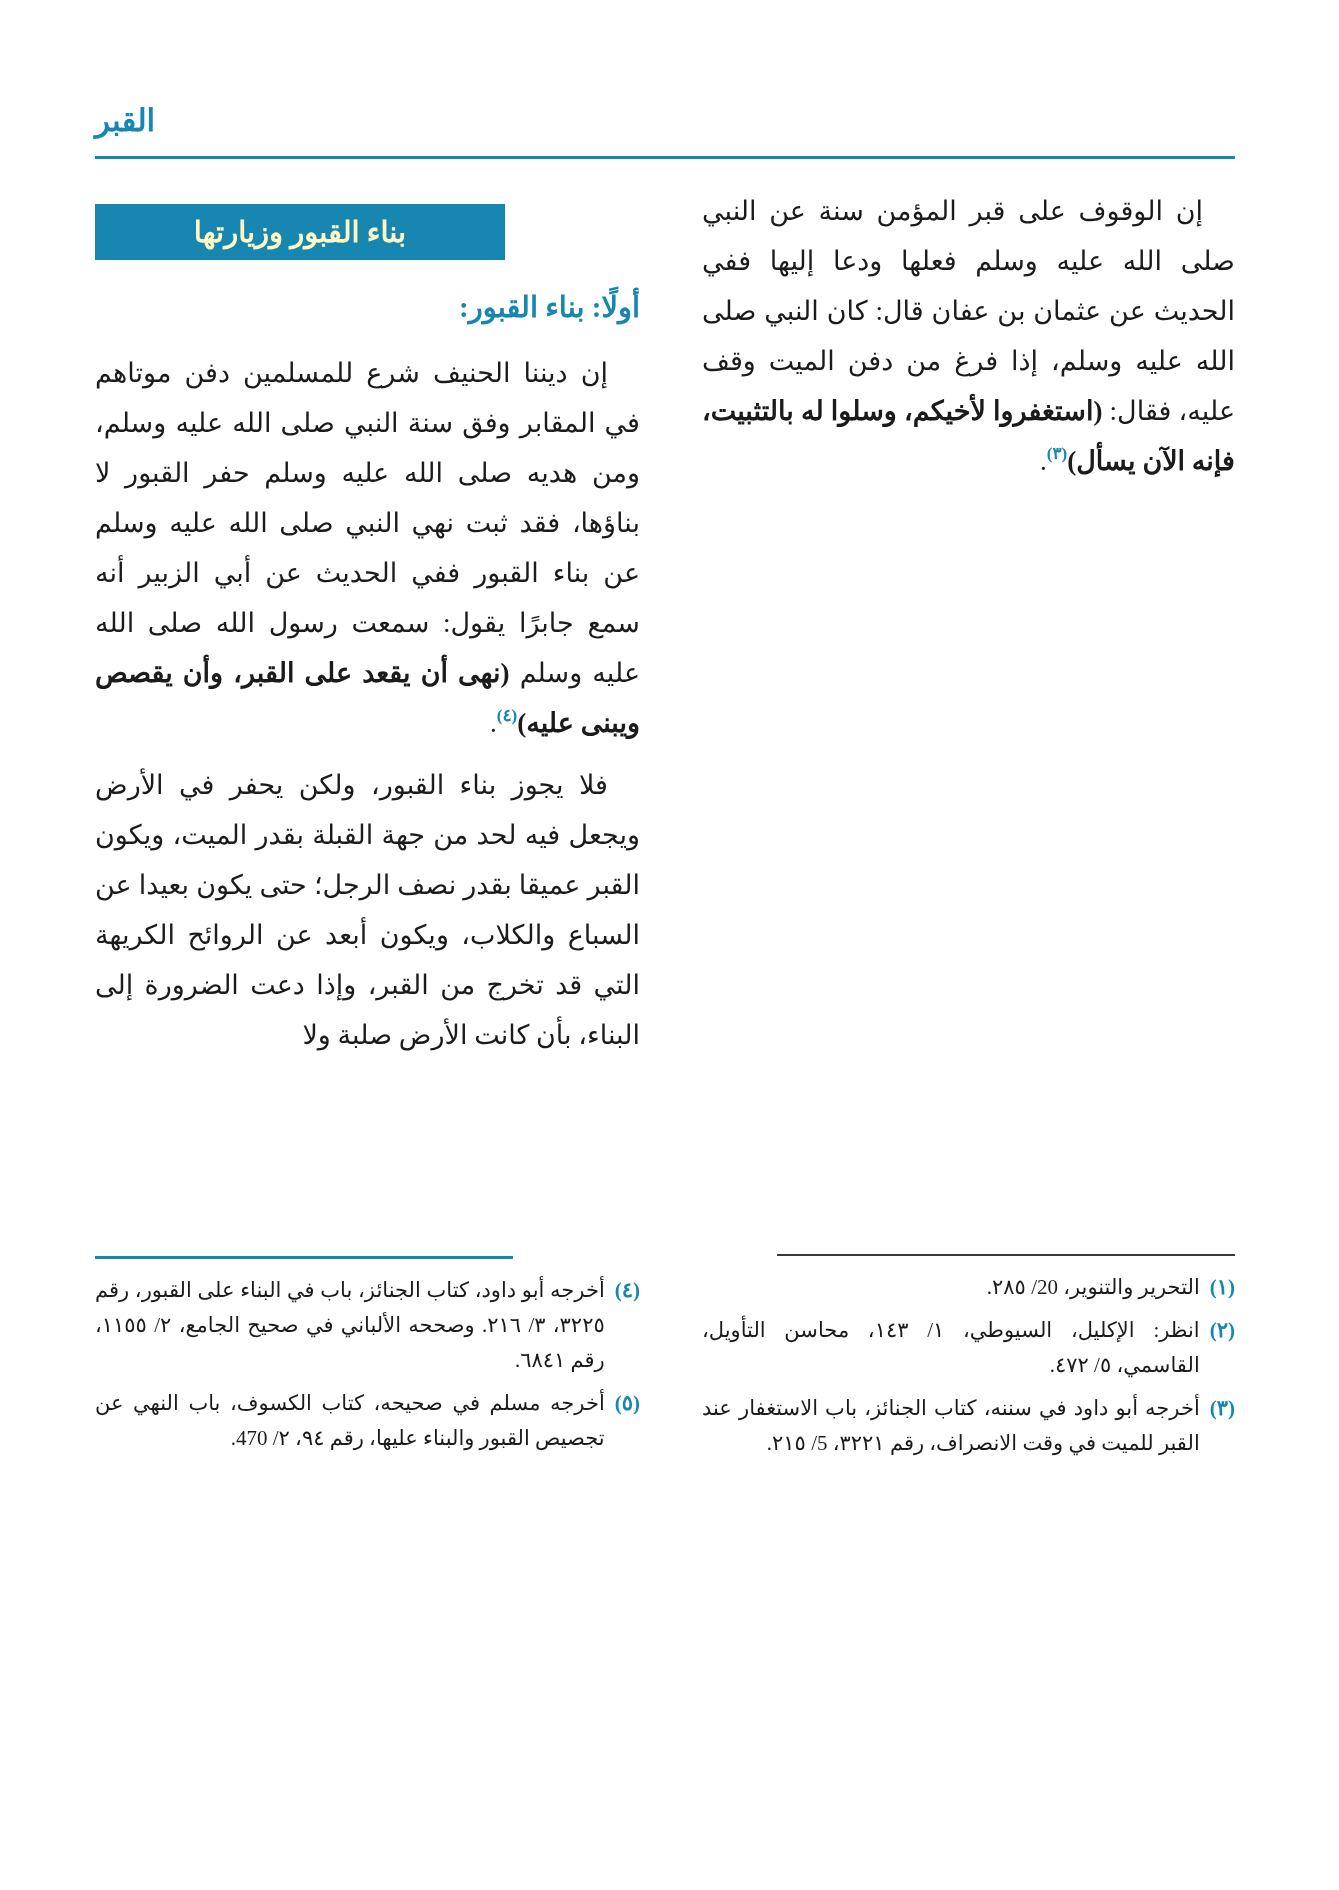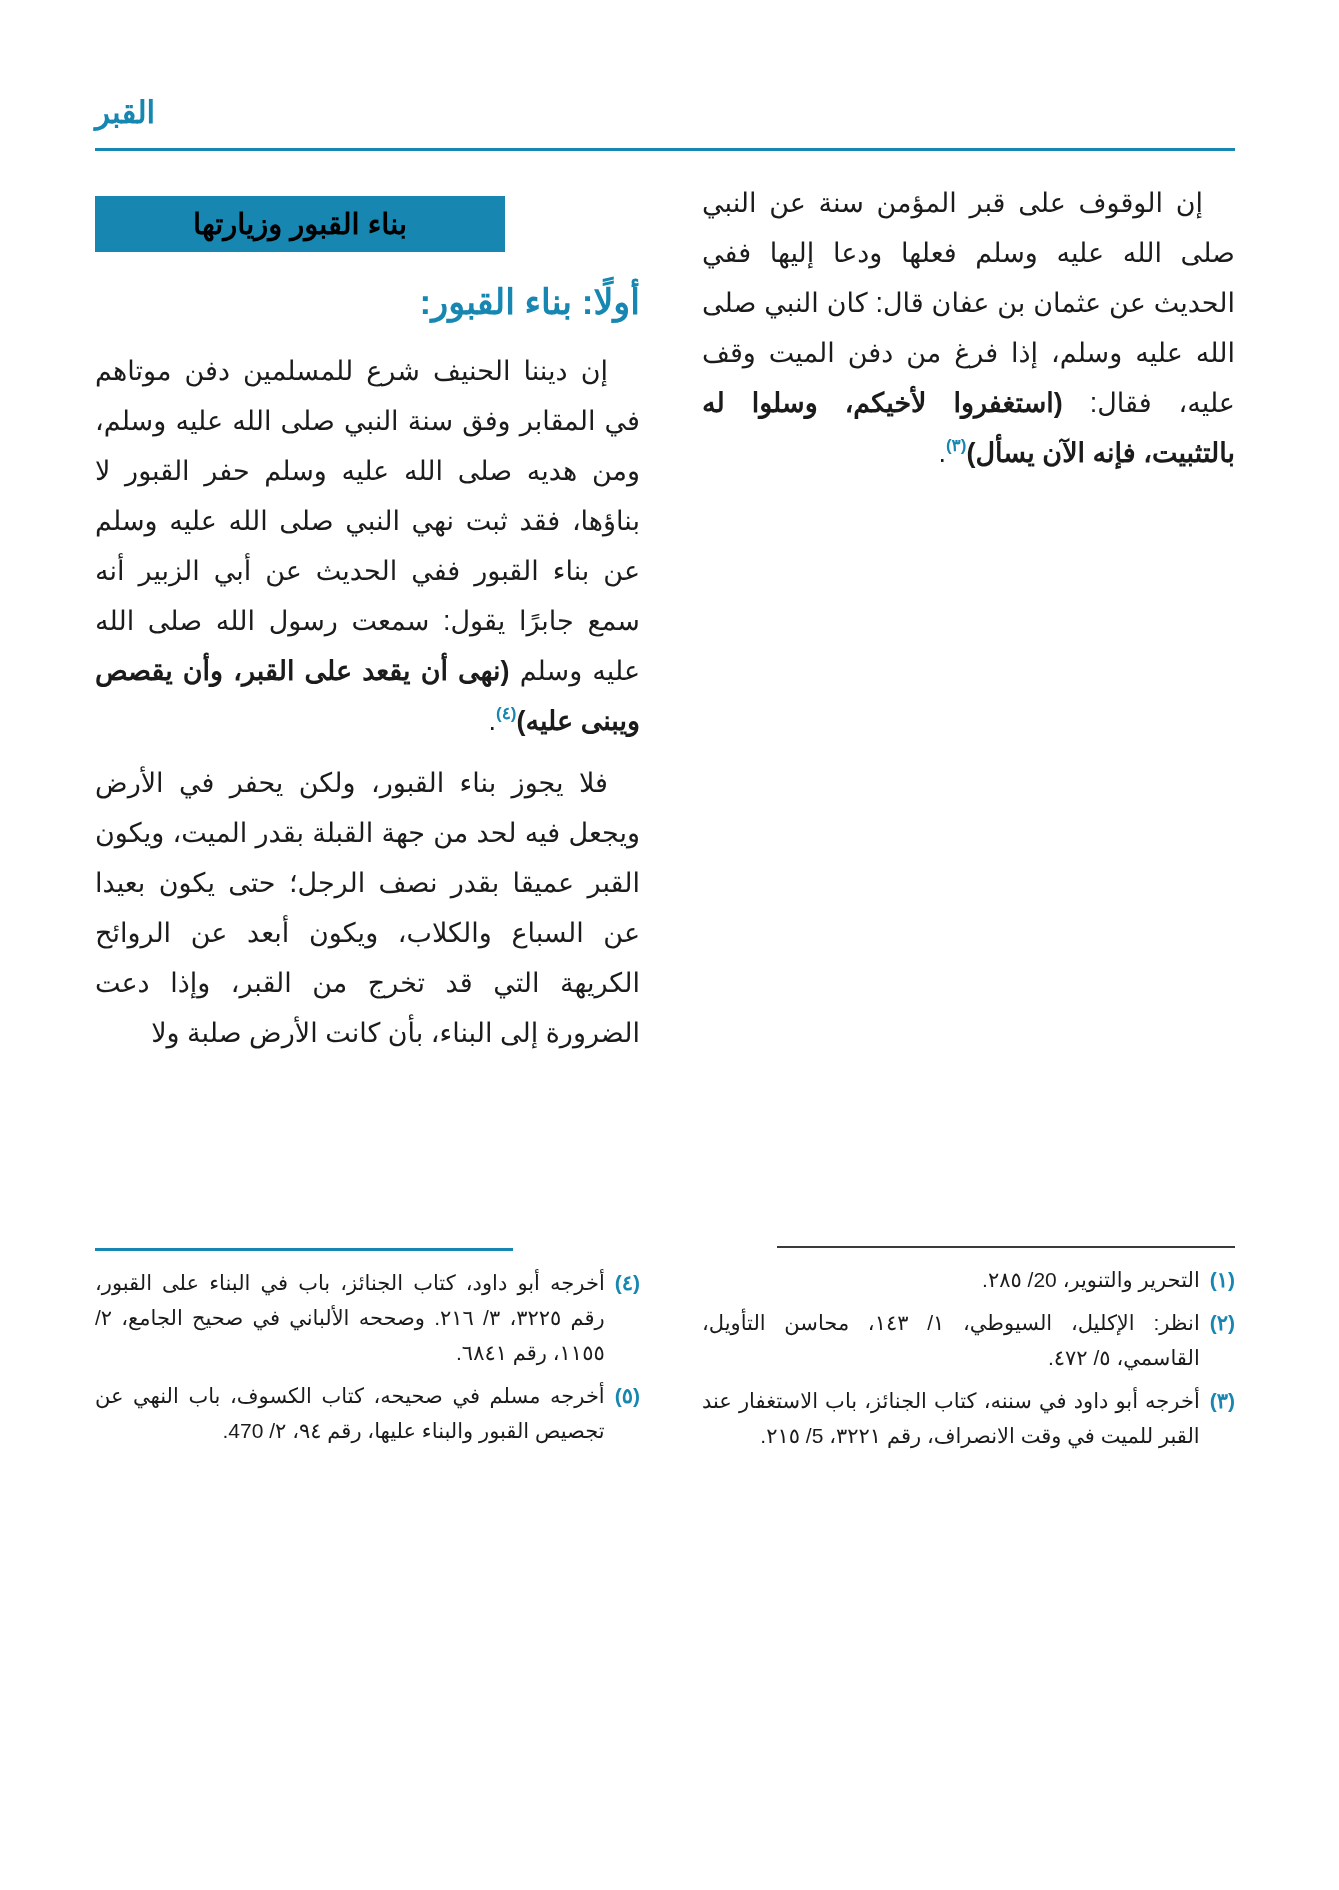--- a/index.html
+++ b/index.html
@@ -1,23 +1,23 @@
 <!DOCTYPE html>
 <html lang="ar" style="--accent: #1787b2; --accent-light: #cbe6f2; --text: #1b1b1b; --separator-dark: #3a3a3a;"><head>
 <meta charset="utf-8">
 <style>
   * { margin:0; padding:0; box-sizing:border-box; }
   html, body { background:#ffffff; }
   .page {
     position:relative;
     width:1339px; height:1468px;
-    margin:0 auto;
+    margin:8px auto;
     background:#ffffff;
     direction:rtl;
-    font-family:Liberation Sans, sans-serif;
+    font-family:Liberation Serif, serif;
     color:var(--text, #1b1b1b);
     overflow:hidden;
   }
 
   
   .running-head {
     position:absolute; top:94px; left:95px;
     font-size:31px; font-weight:bold;
     color:var(--accent, #1787b2);
   }
@@ -45,28 +45,28 @@
     font-size:17px;
     vertical-align:11px;
     line-height:0;
     font-weight:bold;
   }
 
   
   .title-banner {
     width:410px; height:56px;
     background:var(--accent, #1787b2);
-    color:#000000;
+    color:#fef9c3;
     display:flex; align-items:center; justify-content:center;
     font-size:29px; font-weight:bold;
     margin:4px auto 30px 0; 
   }
   .subtitle {
     color:var(--accent, #1787b2);
-    font-size:35px; font-weight:bold;
+    font-size:29px; font-weight:bold;
     margin-bottom:24px;
   }
 
   
   .fn-area { position:absolute; left:0; right:0; }
   .col-right .fn-area { top:1068px; }
   .col-left  .fn-area { top:1056px; }
   .fn-sep { margin-bottom:14px; }
   .fn-sep-dark {
     width:86%; height:2px;

